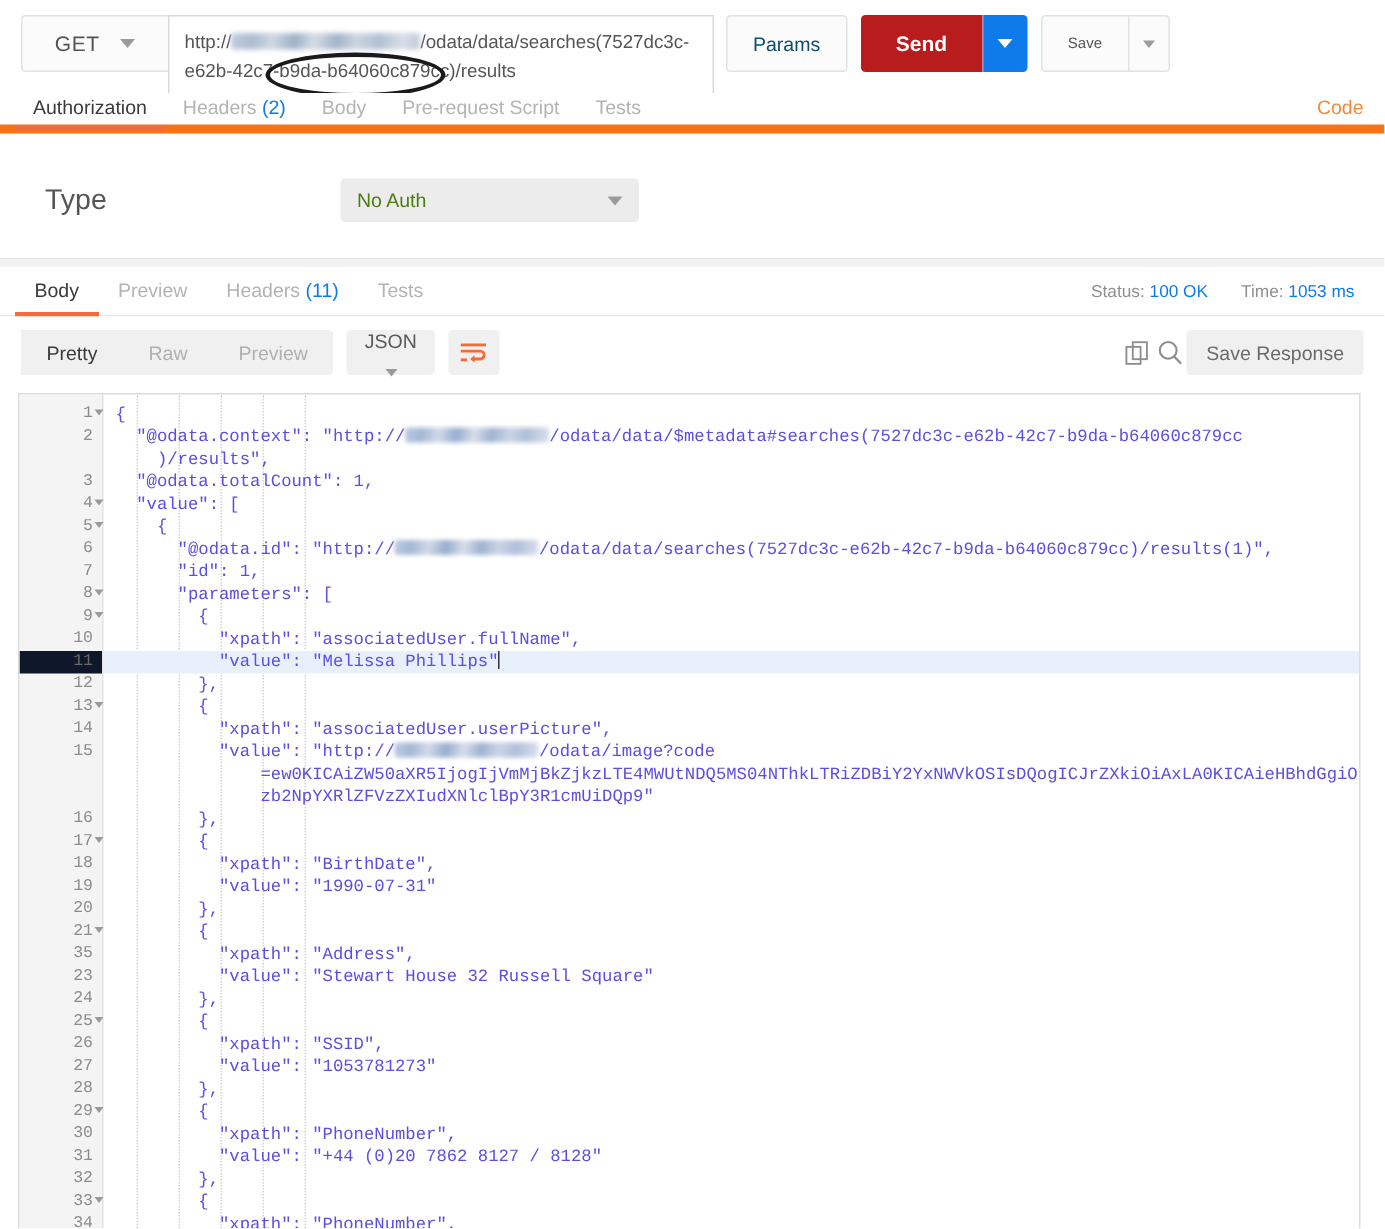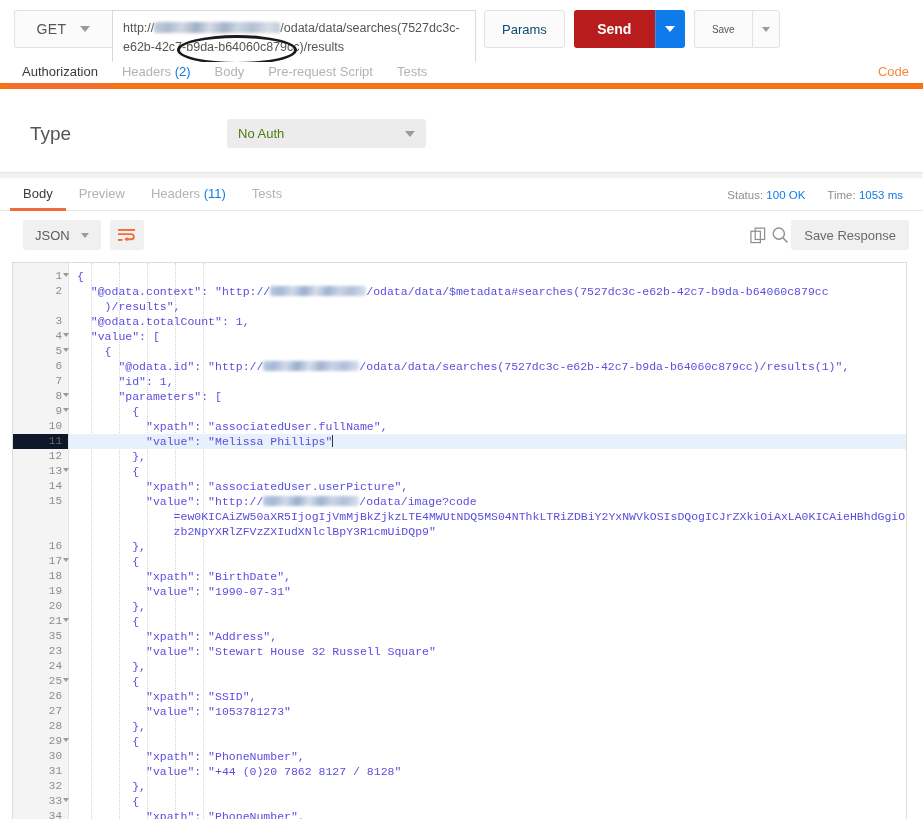--- a/index.html
+++ b/index.html
@@ -176,21 +176,21 @@
     align-items: stretch;
   }
   .seg-item {
     padding: 0 17px; display: flex; align-items: center;
     font-size: 13px; color: #b0b0b0;
   }
   .seg-item.active { color: #3a3a3a; background: #f0f0f0; }
   .fmt-select {
     margin-left: 9px; height: 30px; background: #f0f0f0; border-radius: 3px;
     display: flex; align-items: center; gap: 11px; padding: 0 12px;
-    font-size: 13px; color: #5a5a5a;
+    font-size: 13px; color: #5a5a5a; flex-direction: column;
   }
   .wrap-btn {
     margin-left: 9px; height: 30px; width: 34px; background: #f0f0f0;
     border-radius: 3px; display: flex; align-items: center; justify-content: center;
   }
   .tb-right {
     margin-left: auto; display: flex; align-items: center; 
   }
   .icon-btn { width: 22px; height: 22px; display:flex; align-items:center; justify-content:center; }
   .save-resp {
@@ -349,20 +349,31 @@
       <b>100 OK</b>
     </span>
     <span>
       <span>Time:</span>
       <b>1053 ms</b>
     </span>
   </div>
 </div>
 
 <div class="resp-toolbar">
+  <div class="seg">
+    <div class="seg-item active">
+      <span>Pretty</span>
+    </div>
+    <div class="seg-item">
+      <span>Raw</span>
+    </div>
+    <div class="seg-item">
+      <span>Preview</span>
+    </div>
+  </div>
 
   <div class="fmt-select">
     <span>JSON</span>
     <span class="caret"></span>
   </div>
 
   <div class="wrap-btn">
     <svg width="17" height="14" viewBox="0 0 17 14">
       <rect x="0" y="1" width="17" height="1.9" fill="#f26b3a"></rect>
       <path d="M0 6.1 h13.2 a2.6 2.6 0 0 1 0 5.2 h-5.5" fill="none" stroke="#f26b3a" stroke-width="1.9"></path>

